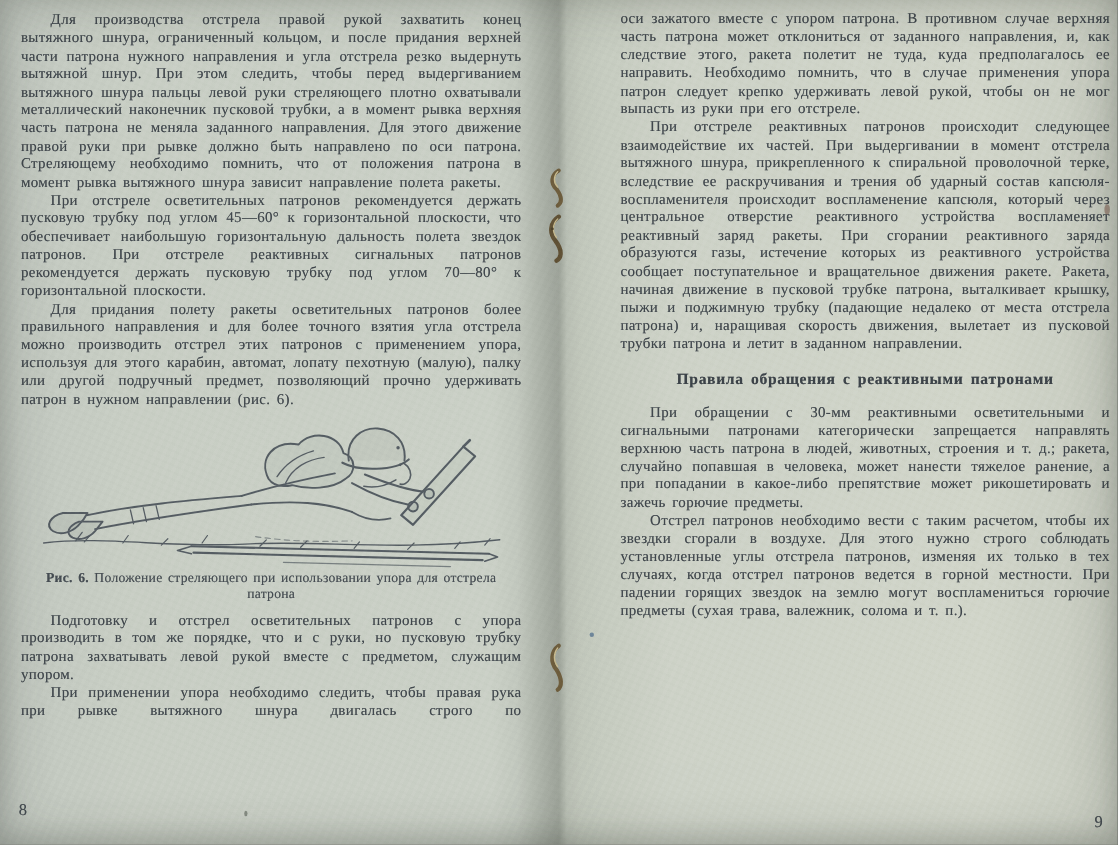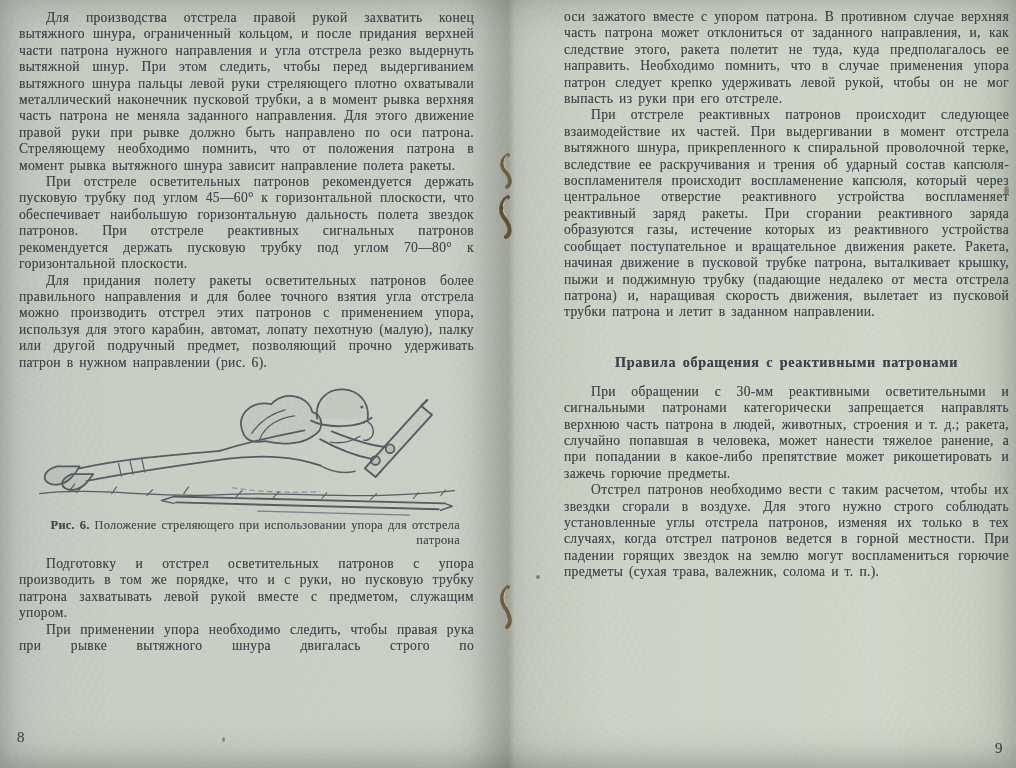--- a/index.html
+++ b/index.html
@@ -25,28 +25,28 @@
     margin:0;text-align:justify;
     font-size:13.6px;line-height:16.4px;
     letter-spacing:.32px;word-spacing:2.1px;
     text-shadow:0 0 .5px rgba(58,64,70,.55);
   }
   p.indent{text-indent:27px;}
   p.runover{text-align-last:justify;}
   figure.illustration{margin:0;padding:0;}
   figure.illustration svg{display:block;margin:0 auto;}
   figcaption{
-    text-align:right;font-size:12.4px;line-height:15.5px;
+    text-align:center;font-size:12.4px;line-height:15.5px;
     letter-spacing:.25px;word-spacing:1.6px;
     margin:1px 14px 7px;color:#454c52;
     text-shadow:0 0 .5px rgba(58,64,70,.5);
   }
   figcaption .fig-label{font-weight:bold;}
   h2.section-heading{
-    margin:33px 10px 13px;text-align:center;
+    margin:16px 10px 13px;text-align:center;
     font-size:14.2px;font-weight:bold;letter-spacing:.6px;word-spacing:2.5px;
     color:#3b4248;text-shadow:0 0 .5px rgba(58,64,70,.6);
   }
   .page-number{position:absolute;font-size:15px;color:#454c52;text-shadow:0 0 .5px rgba(58,64,70,.5);}
   .page-number.pn-left{left:17px;top:729px;}
   .page-number.pn-right{left:487px;top:740px;} 
   .staple{position:absolute;pointer-events:none;}
   .speck{position:absolute;border-radius:50%;pointer-events:none;}
 </style>
 </head>

